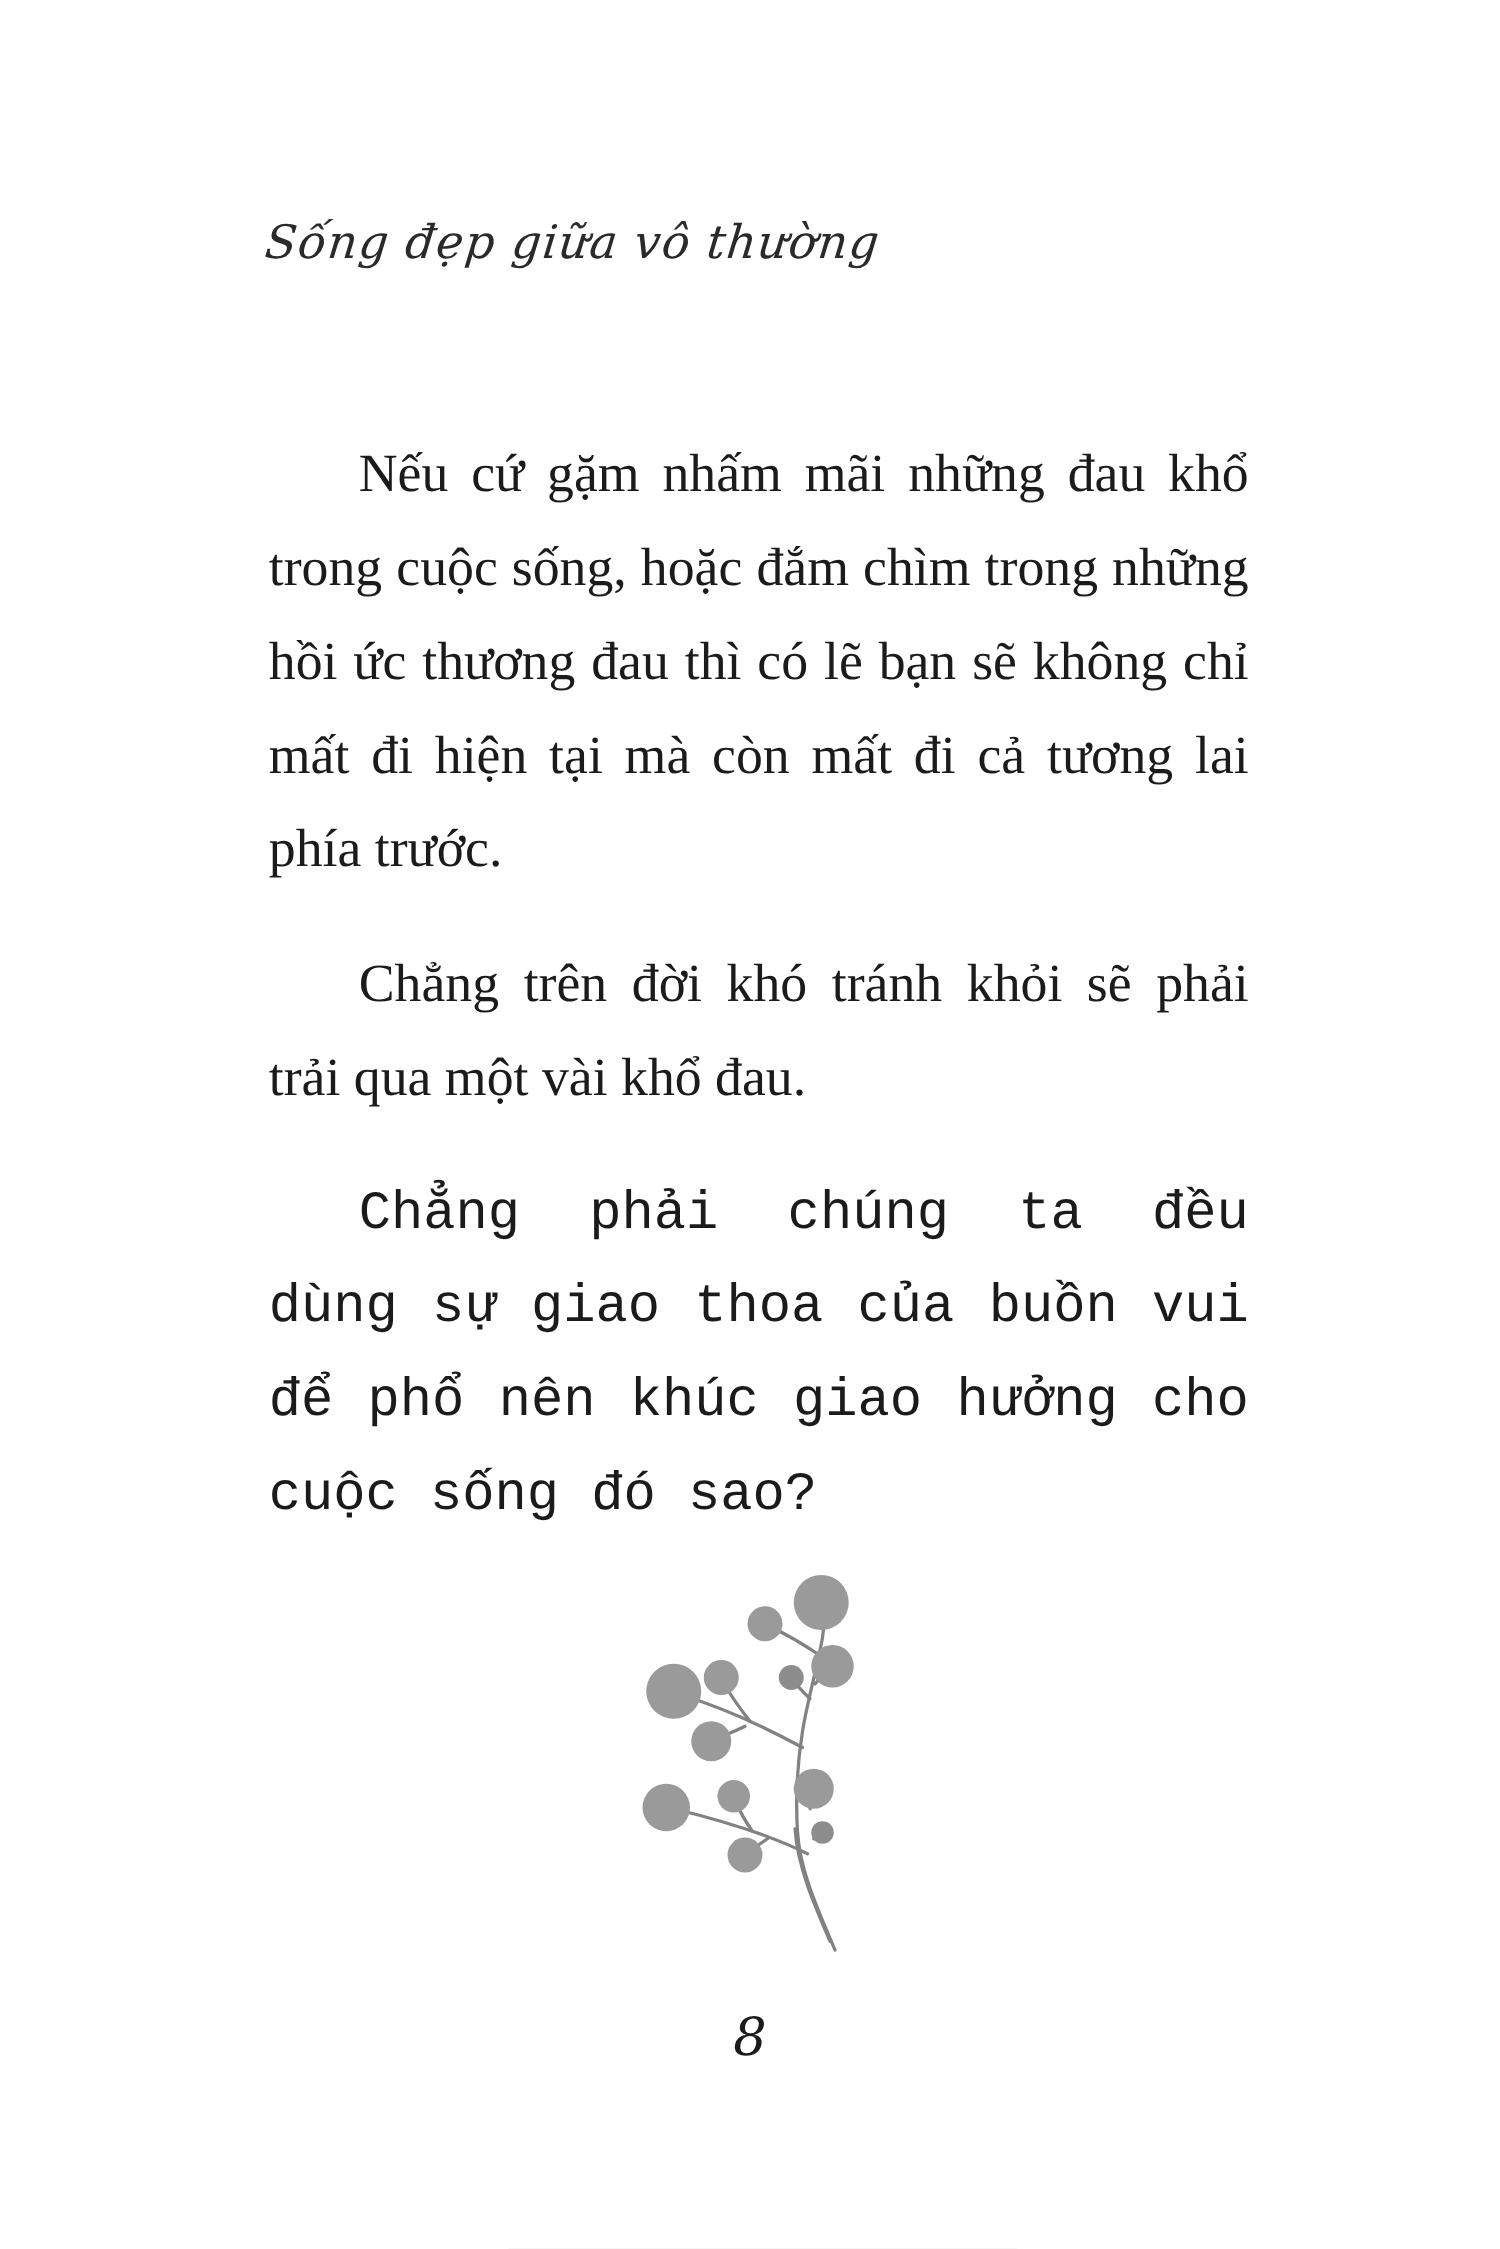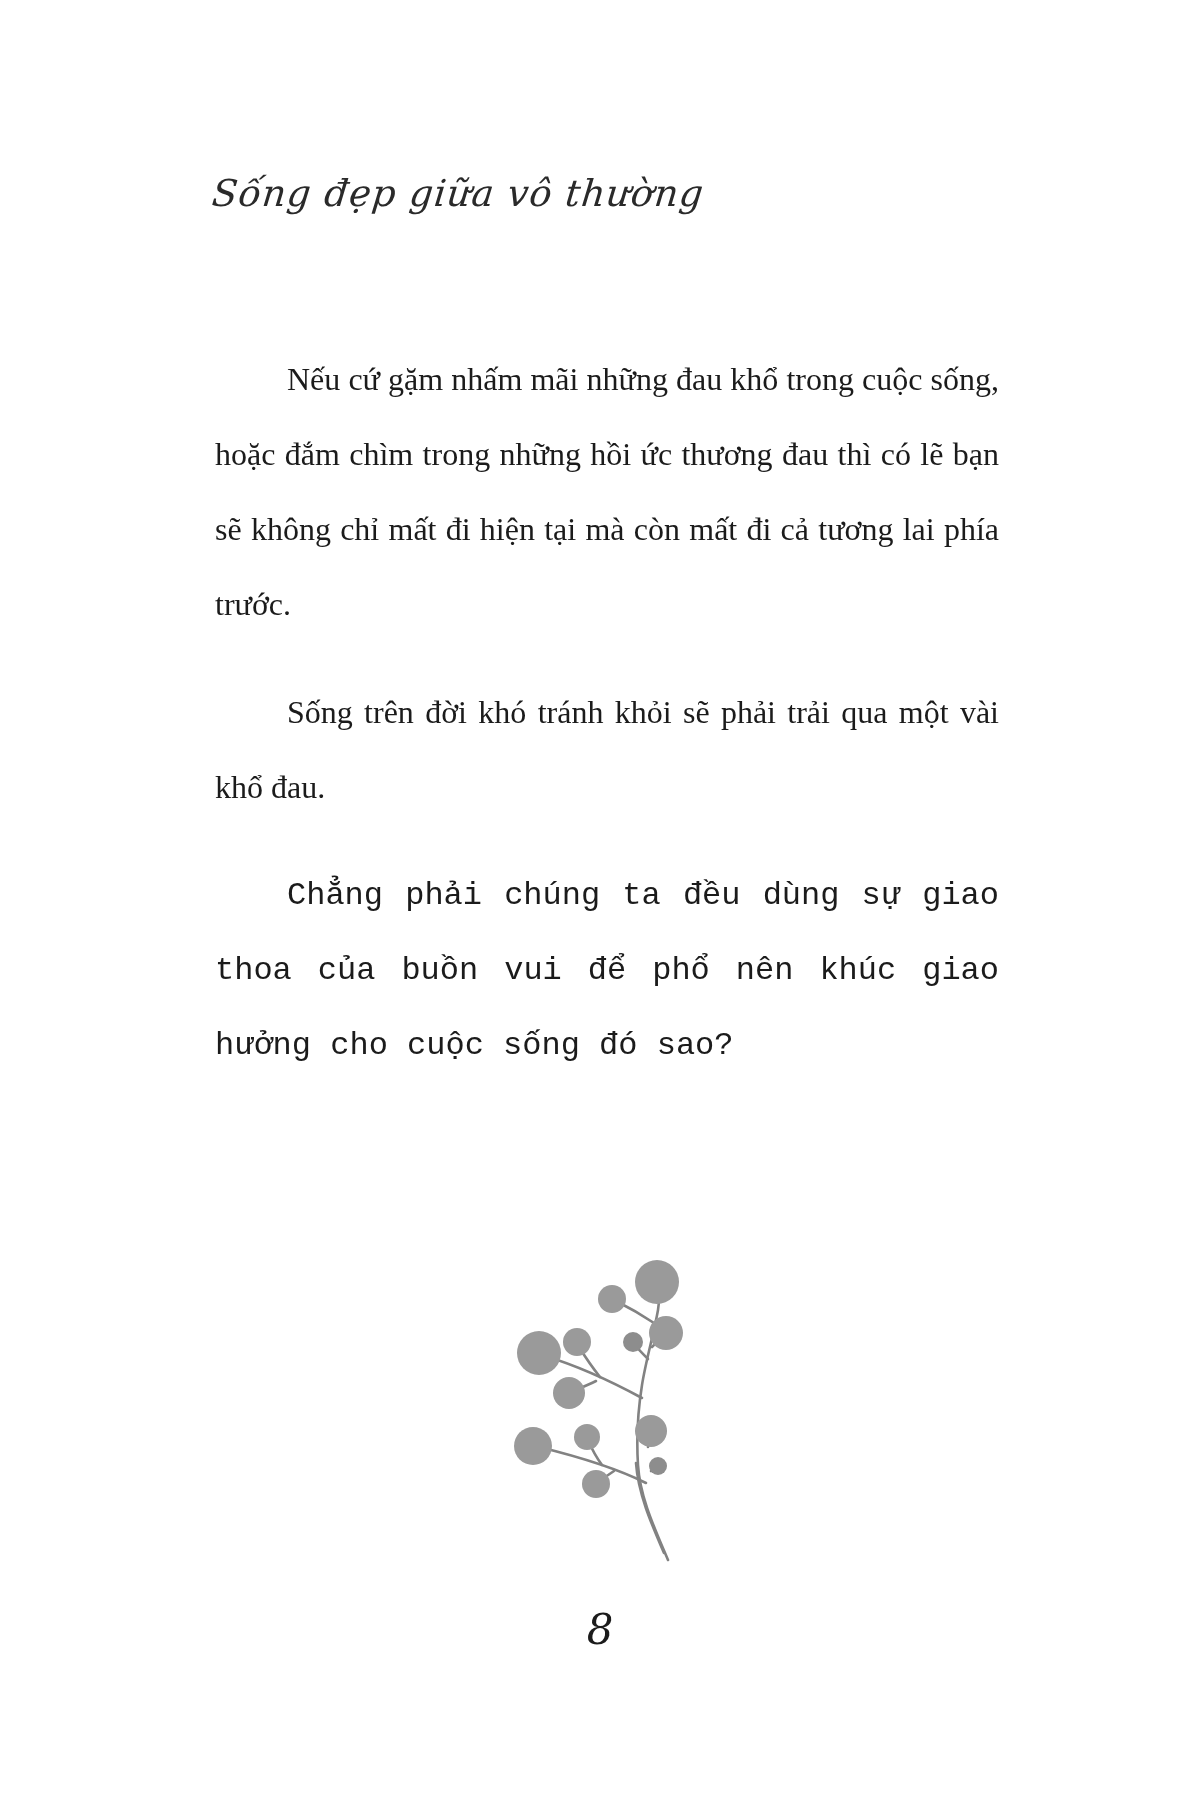--- a/index.html
+++ b/index.html
@@ -31,21 +31,21 @@
     color:var(--header-text);
     transform:skewX(-6deg);
     transform-origin:left bottom;
     white-space:nowrap;
   }
   .body-text{
     position:absolute;
     left:215px;
     top:342px;
     width:784px;
-    font-size:32px;
+    font-size:43px;
     line-height:75px;
     text-align:justify;
     color:var(--text);
   }
   .body-text p{
     text-indent:72px;
     margin:0 0 33px 0;
   }
   .body-text p:last-child{margin-bottom:0;font-family:Liberation Mono, monospace;}
   .ornament{
@@ -78,21 +78,21 @@
 </style>
 </head>
 <body>
 
 <div class="book-page">
 
   <div class="running-header">Sống đẹp giữa vô thường</div>
 
   <div class="body-text">
     <p>Nếu cứ gặm nhấm mãi những đau khổ trong cuộc sống, hoặc đắm chìm trong những hồi ức thương đau thì có lẽ bạn sẽ không chỉ mất đi hiện tại mà còn mất đi cả tương lai phía trước.</p>
-    <p>Sống trên đời khó tránh khỏi sẽ phải trải qua một vài khổ đau.</p>
+    <p>Chẳng trên đời khó tránh khỏi sẽ phải trải qua một vài khổ đau.</p>
     <p>Chẳng phải chúng ta đều dùng sự giao thoa của buồn vui để phổ nên khúc giao hưởng cho cuộc sống đó sao?</p>
   </div>
 
   <div class="ornament">
     <svg viewBox="0 0 280 340" xmlns="http://www.w3.org/2000/svg" aria-hidden="true">
 
       <path class="stem" d="M228,325 C214,292 200,262 198,230 C196,198 198,175 202,150 C206,125 214,98 218,75 C220,62 219,53 217,47"></path>
       <path class="stem" d="M224,318 C211,288 198,258 196,228"></path>
 
       <path class="stem" d="M202,163 C178,150 145,133 105,121"></path>

